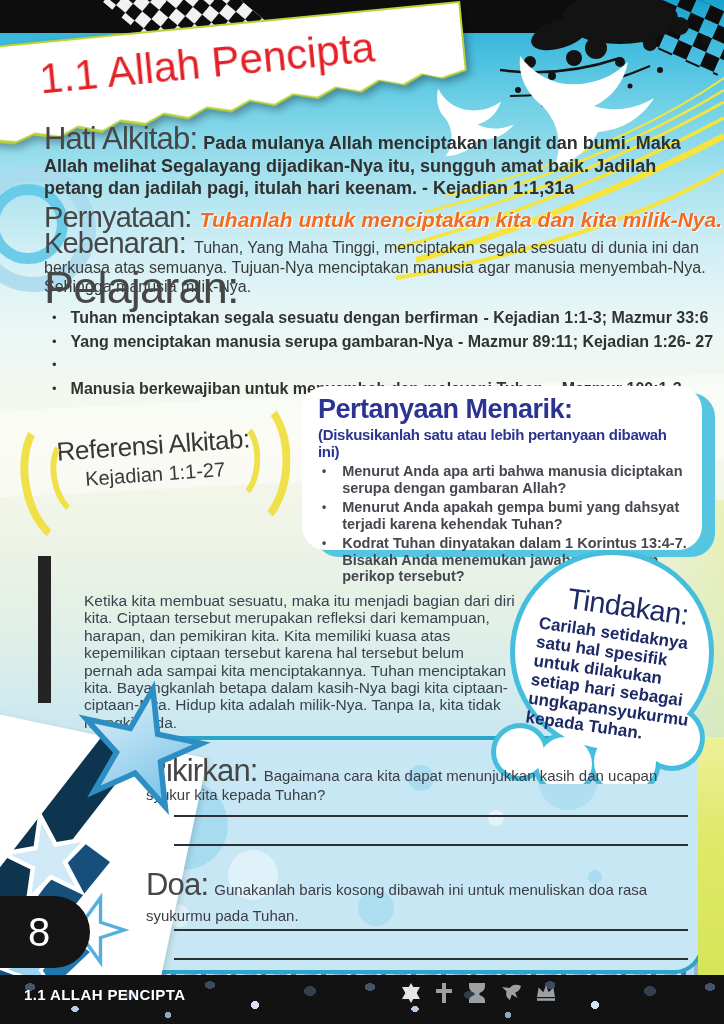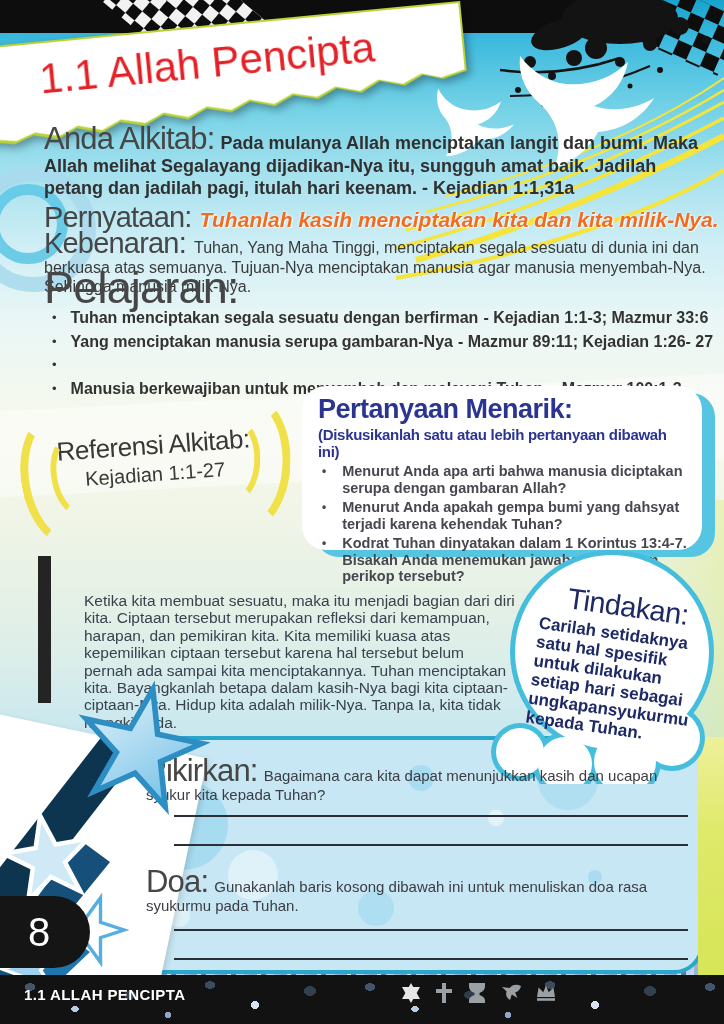--- a/index.html
+++ b/index.html
@@ -96,21 +96,21 @@
   .wbox{left:104px;top:736px;width:592px;height:230px;background:#c7e7f4;border:4px solid #2aa6cb;
     border-radius:8px 30px 30px 30px;z-index:4;overflow:hidden;}
   .bub{position:absolute;border-radius:50%;}
   .mosaic{left:100px;top:961px;width:624px;height:18px;z-index:3;opacity:.85;
     background:repeating-linear-gradient(90deg,#7d9cc6 0 7px,#e7eef8 7px 11px,#48699c 11px 16px,
       #c3d6ec 16px 24px,#93aed2 24px 30px);}
   .ystrip{left:698px;top:737px;width:26px;height:243px;z-index:5;
     background:linear-gradient(180deg,#eef09a,#dfe96a 40%,#d6e557);}
   .pik{left:146px;top:746px;width:552px;color:#3c3c44;font-size:15px;line-height:19px;z-index:6;}
   .pik .hd,.doa .hd{font-size:31px;margin-right:6px;}
-  .doa{left:146px;top:864px;width:556px;color:#3c3c44;font-size:15px;line-height:19px;z-index:6;margin-top:8px;}
+  .doa{left:146px;top:864px;width:556px;color:#3c3c44;font-size:15px;line-height:26px;z-index:6;margin-top:8px;}
   .wline{height:0;border-bottom:2px solid #2d2d35;z-index:6;}
   .wl1{left:174px;top:815px;width:514px;}
   .wl2{left:174px;top:844px;width:514px;}
   .wl3{left:174px;top:929px;width:514px;}
   .wl4{left:174px;top:958px;width:514px;}
 
   
   .paper{left:-84px;top:728px;width:262px;height:310px;background:#fff;transform:rotate(12deg);z-index:5;
     box-shadow:2px 2px 6px rgba(0,0,0,.15);}
   .stars{left:-10px;top:630px;width:230px;height:394px;z-index:7;}
@@ -187,23 +187,23 @@
       <path d="M36 112 C42 98 40 84 30 74 C22 68 18 58 19 46 C26 56 36 62 47 63 C61 64 74 59 83 50 C81 62 74 71 63 76 C74 80 87 78 99 71 C92 83 80 90 66 91 C61 101 50 109 36 112 Z" transform="rotate(8 60 80)"></path>
     </g>
   </svg>
 
   <div class="abs banner-wrap">
     <div class="banner-outer"></div>
     <div class="banner-inner"></div>
     <div class="banner-title">1.1 Allah Pencipta</div>
   </div>
 
-  <p class="abs sec ayat"><span class="hd">Anda Alkitab:</span><span>Pada mulanya Allah menciptakan langit dan bumi. Maka Allah melihat Segalayang dijadikan-Nya itu, sungguh amat baik. Jadilah petang dan jadilah pagi, itulah hari keenam.</span> <span>- Kejadian 1:1,31a</span></p>
-
-  <p class="abs sec pern"><span class="hd">Pernyataan:</span><span class="pern-text">Tuhanlah kasih menciptakan kita dan kita milik-Nya.</span></p>
+  <p class="abs sec ayat"><span class="hd">Hati Alkitab:</span><span>Pada mulanya Allah menciptakan langit dan bumi. Maka Allah melihat Segalayang dijadikan-Nya itu, sungguh amat baik. Jadilah petang dan jadilah pagi, itulah hari keenam.</span> <span>- Kejadian 1:1,31a</span></p>
+
+  <p class="abs sec pern"><span class="hd">Pernyataan:</span><span class="pern-text">Tuhanlah untuk menciptakan kita dan kita milik-Nya.</span></p>
 
   <p class="abs sec keb"><span class="hd">Kebenaran:</span><span>Tuhan, Yang Maha Tinggi, menciptakan segala sesuatu di dunia ini dan berkuasa atas semuanya. Tujuan-Nya menciptakan manusia agar manusia menyembah-Nya. Sehingga manusia milik-Nya.</span></p>
 
   <div class="abs hd pel-h">Pelajaran:</div>
   <div class="abs pel-list">
     <div class="pel-item">
         <span class="dot">•</span>
         <span><b>Tuhan menciptakan segala sesuatu dengan berfirman</b><span class="ref">- Kejadian 1:1-3;  Mazmur 33:6</span></span>
       </div>
     <div class="pel-item">

